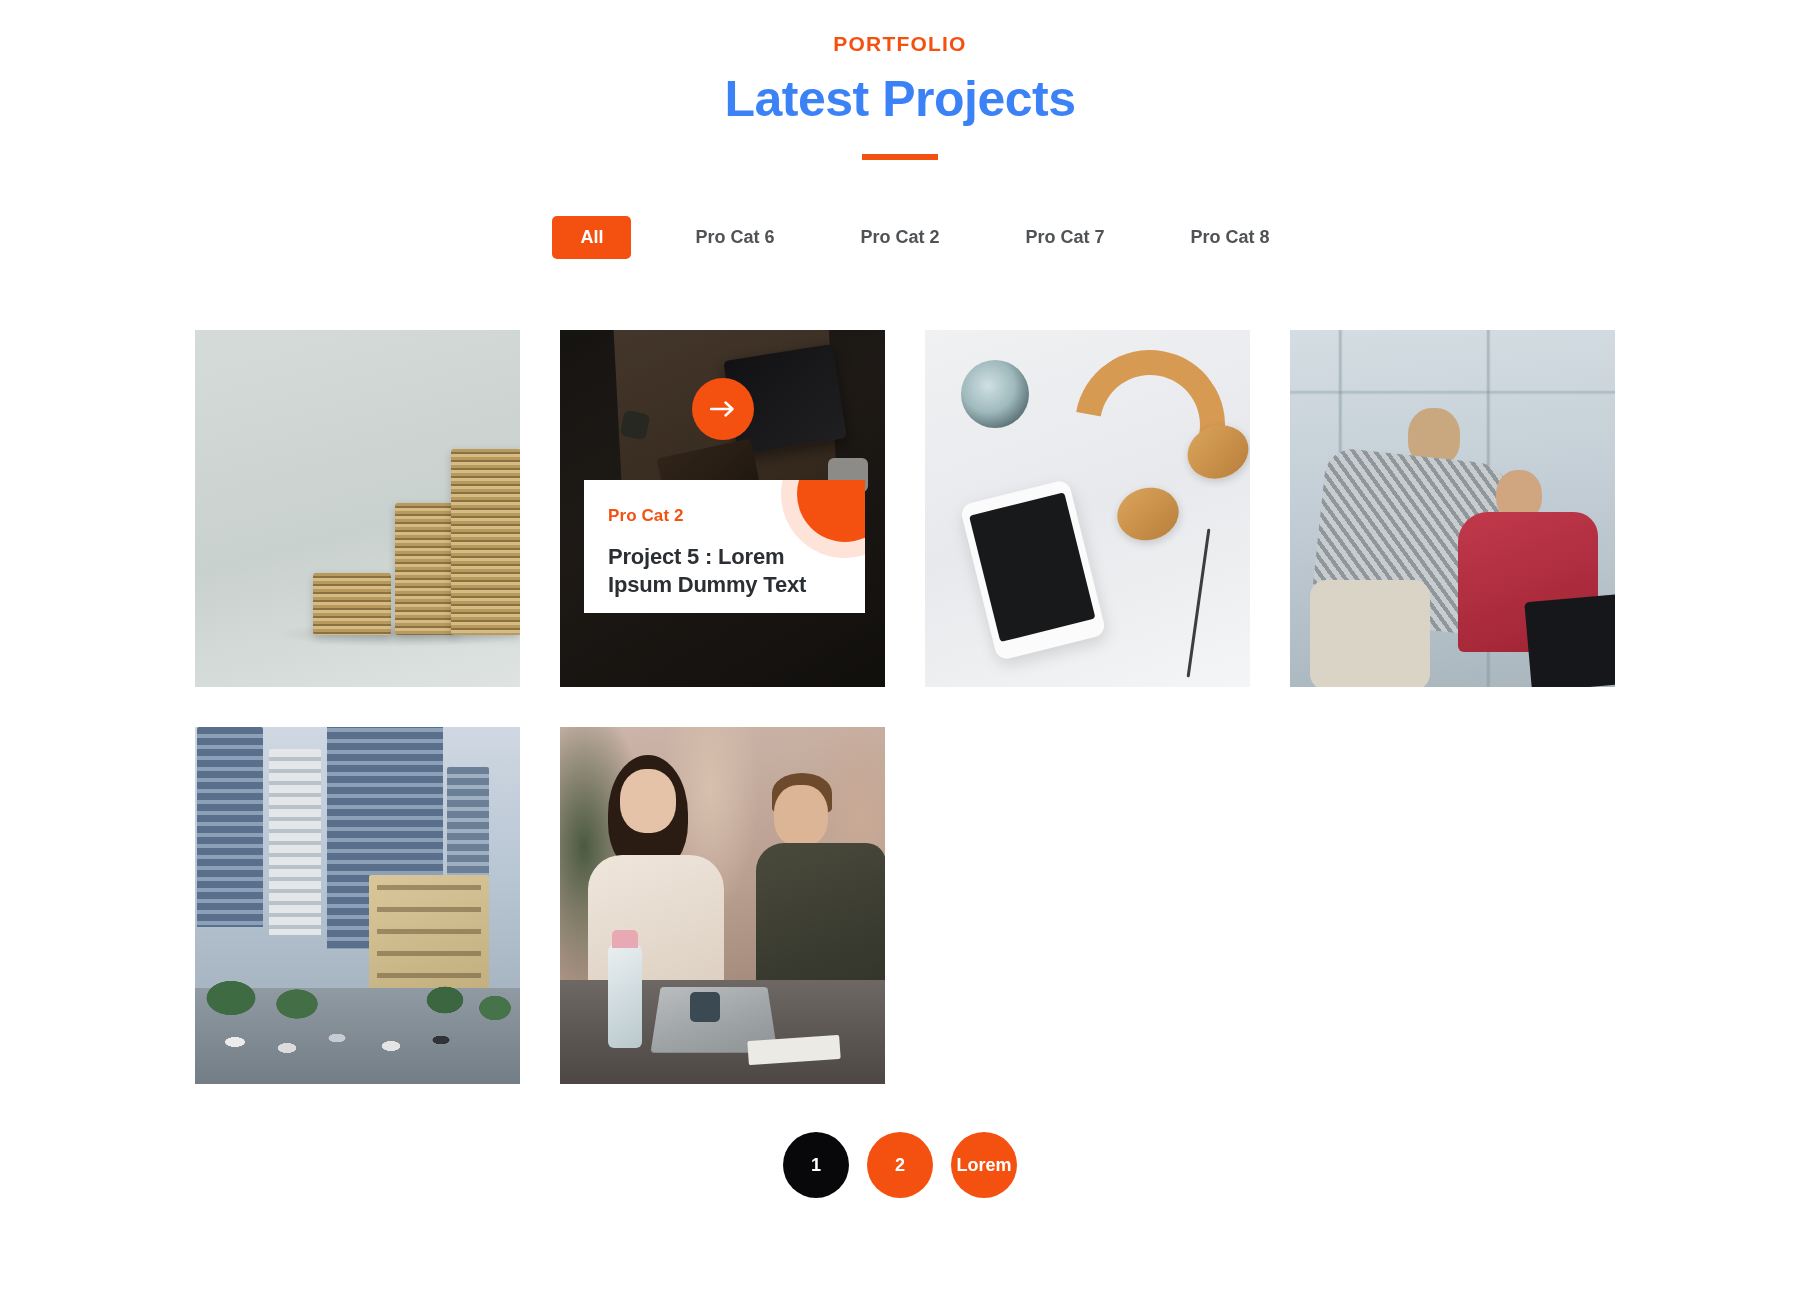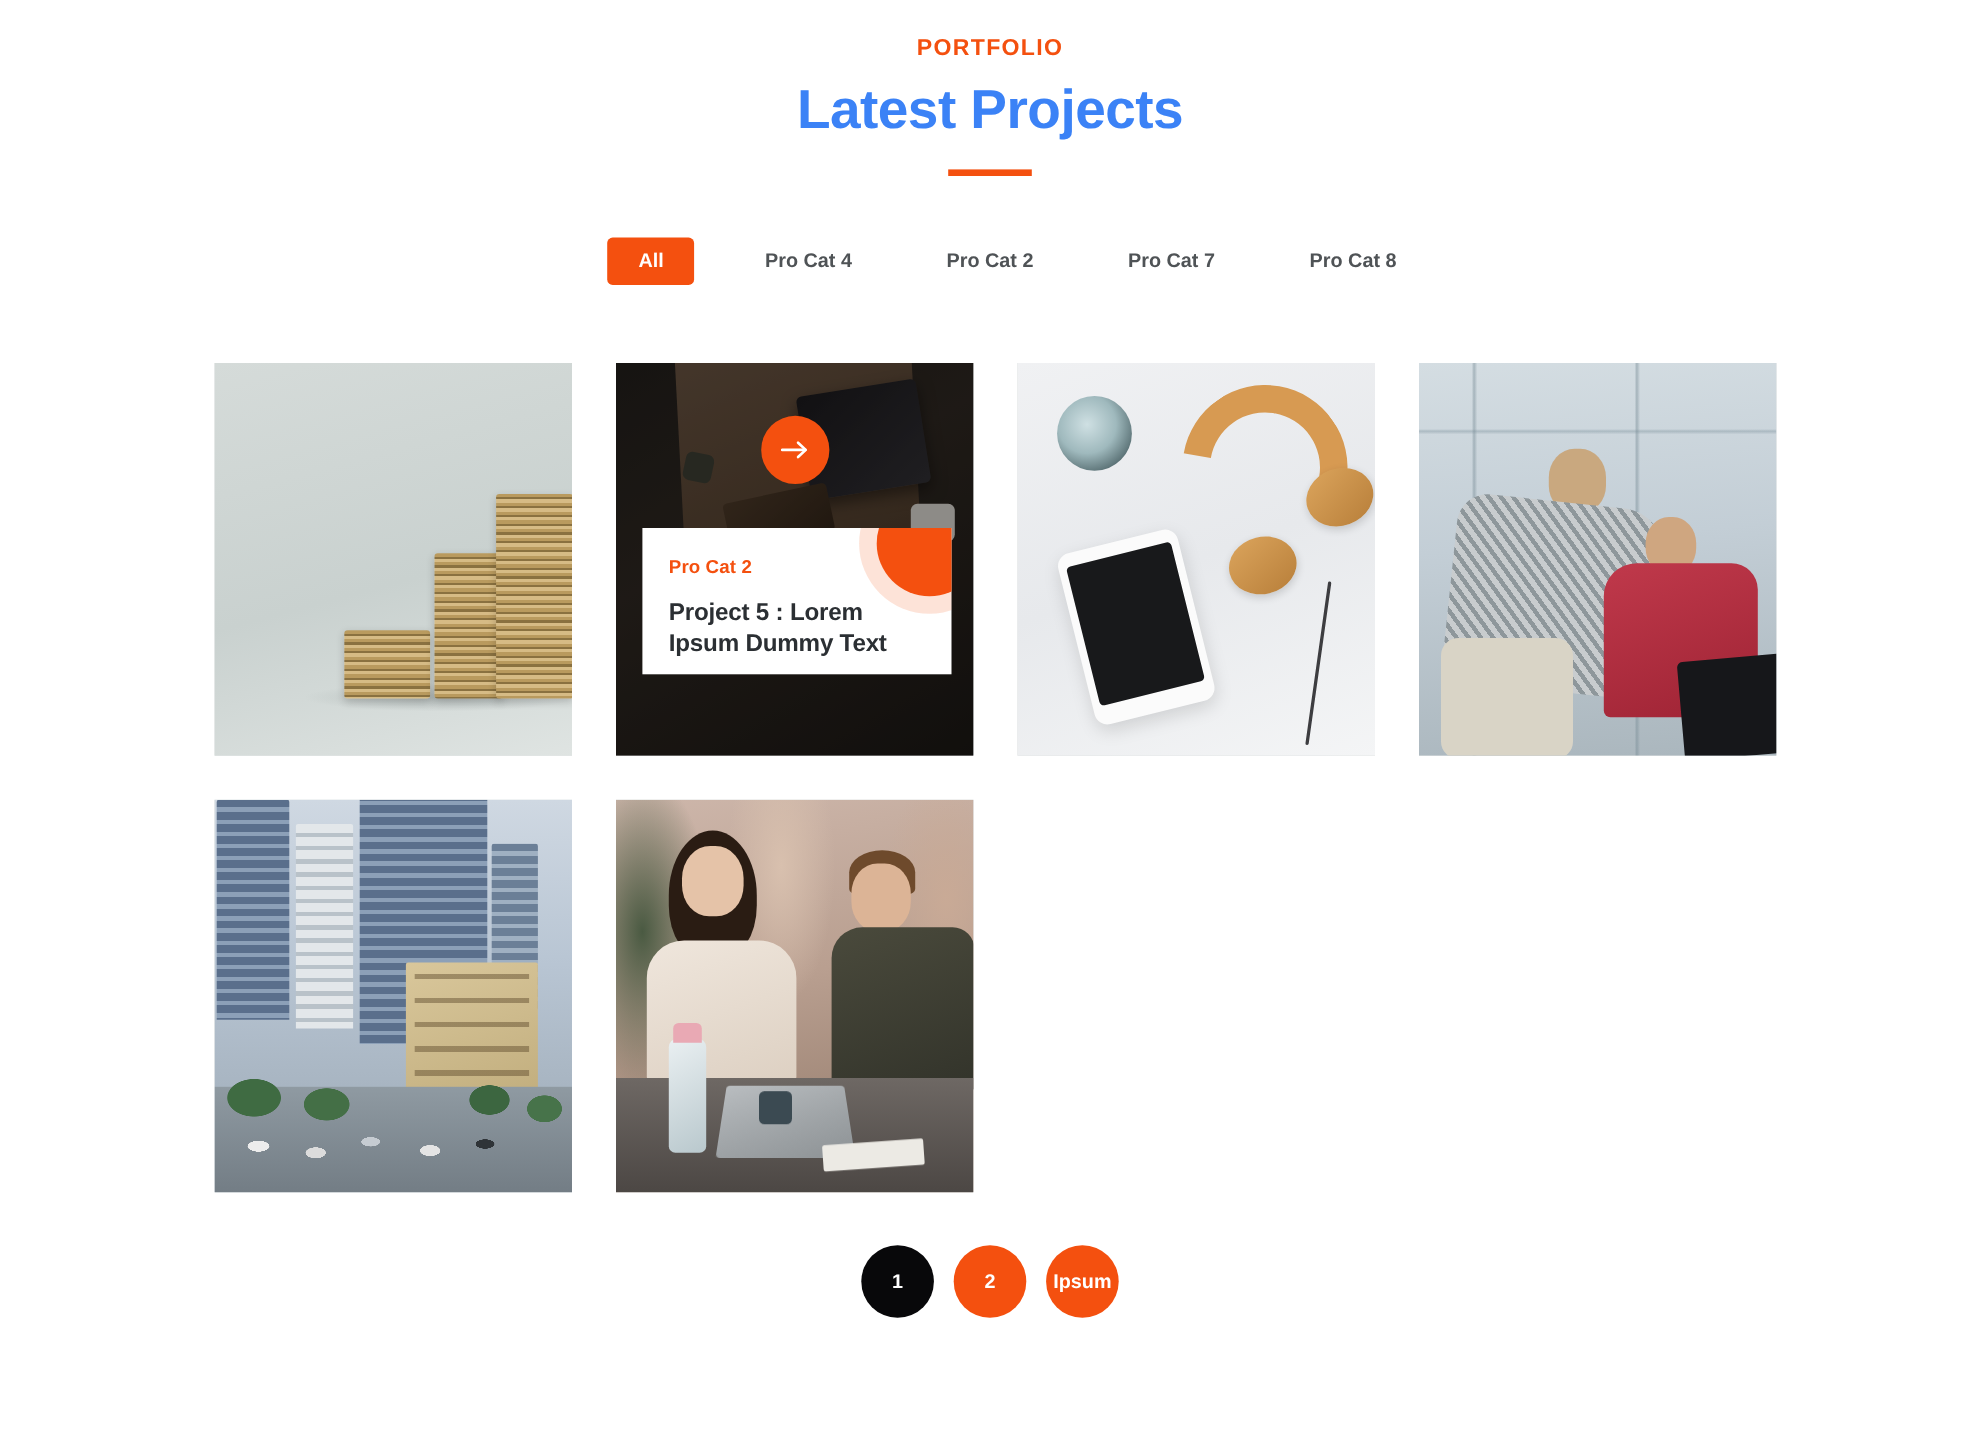--- a/index.html
+++ b/index.html
@@ -410,21 +410,21 @@
 <div class="page">
 
   <div class="header">
     <div class="eyebrow">PORTFOLIO</div>
     <h1 class="page-title">Latest Projects</h1>
     <div class="title-divider"></div>
   </div>
 
   <div class="filters">
     <button class="filter-tab active">All</button>
-    <button class="filter-tab">Pro Cat 4</button>
+    <button class="filter-tab">Pro Cat 6</button>
     <button class="filter-tab">Pro Cat 2</button>
     <button class="filter-tab">Pro Cat 7</button>
     <button class="filter-tab">Pro Cat 8</button>
   </div>
 
   <div class="grid">
 
     <div class="card">
       <div class="card-media ph-coins">
         <div class="shadow"></div>
@@ -510,16 +510,16 @@
         <div class="mug2"></div>
         <div class="bottle"></div>
       </div>
     </div>
 
   </div>
 
   <div class="pagination">
     <button class="page-dot current">1</button>
     <button class="page-dot idle">2</button>
-    <button class="page-dot next">Ipsum</button>
+    <button class="page-dot next">Lorem</button>
   </div>
 
 </div>
 
 </body></html>

